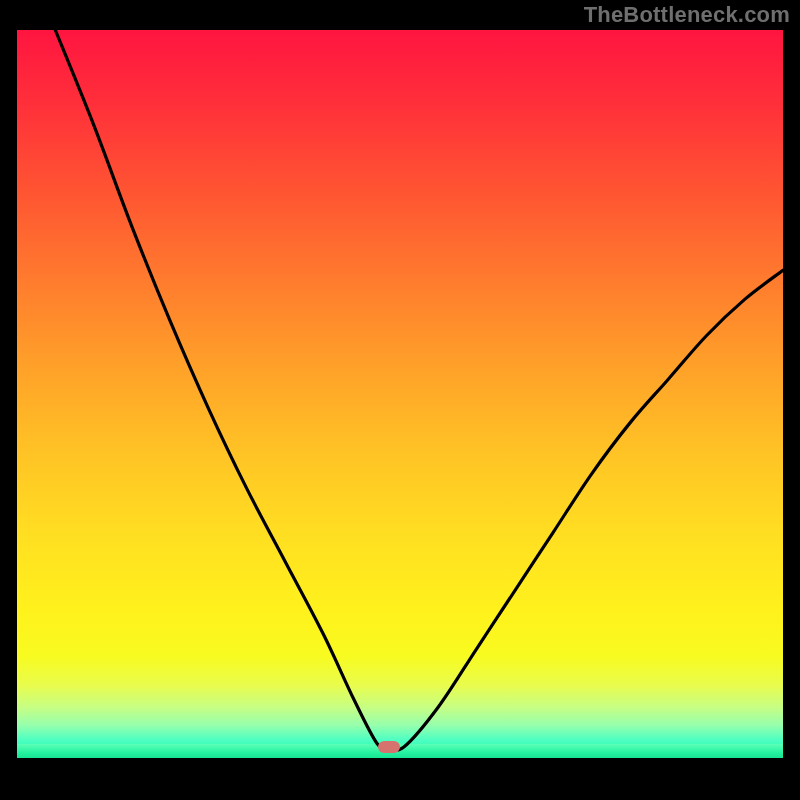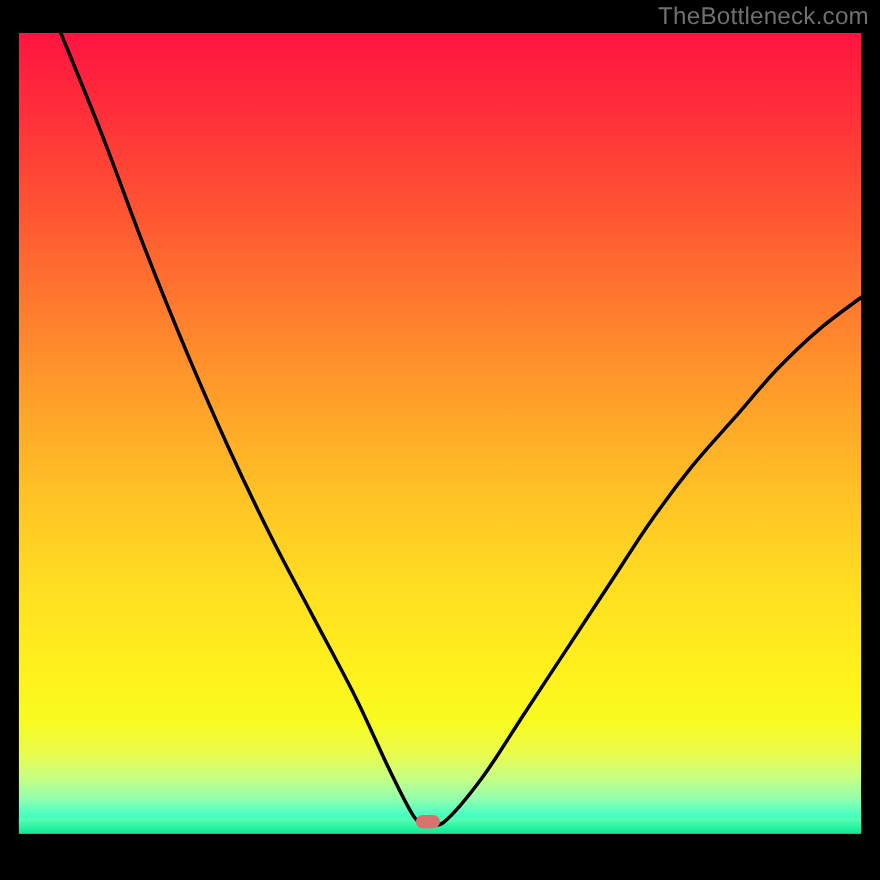--- a/index.html
+++ b/index.html
@@ -16,21 +16,21 @@
     width: 800px;
     height: 800px;
     background: #000;
   }
   .watermark {
     position: absolute;
     top: 2px;
     right: 10px;
     color: #6f6f6f;
     font-size: 22px;
-    font-weight: 400;
+    font-weight: 700;
     letter-spacing: 0.2px;
     z-index: 10;
   }
   .plot-area {
     position: absolute;
     left: 17px;
     top: 30px;
     width: 766px;
     height: 728px;
     overflow: hidden;

